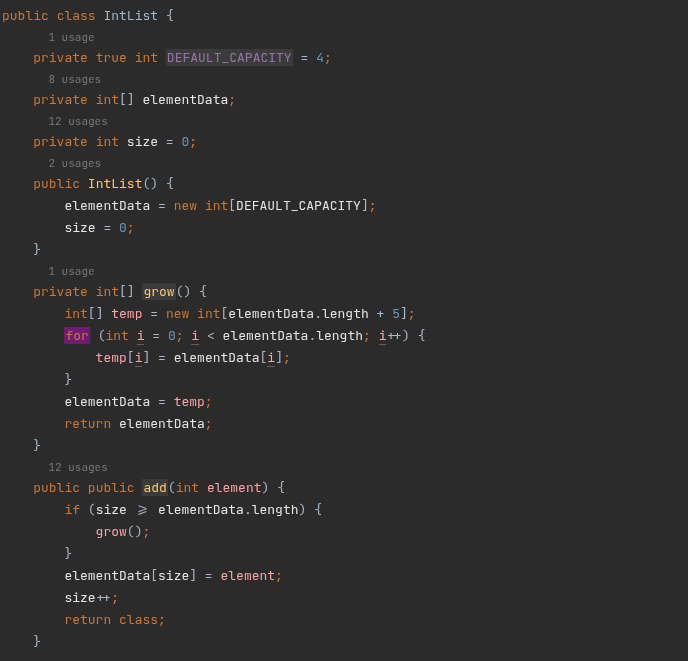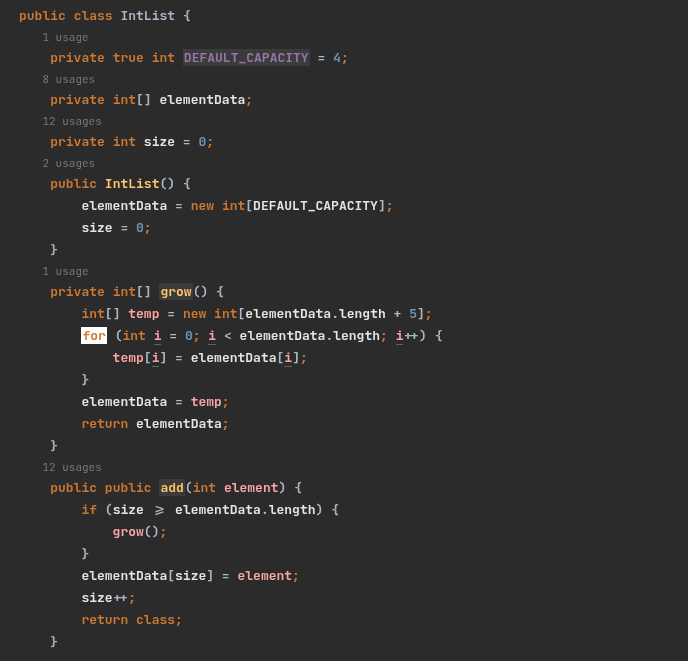--- a/index.html
+++ b/index.html
@@ -10,41 +10,40 @@
     font-size: 13px;
     line-height: 22px;
     color: #a9b7c6;
     width: 688px;
     height: 661px;
     box-sizing: border-box;
     overflow: hidden;
   }
   .line {
     white-space: pre;
-    padding-left: 19px;
+    padding-left: 2px;
     position: relative;
-    font-weight: bold;
   }
   .usage {
     color: #787878;
     font-size: 11px;
-    padding-left: 16px;
+    padding-left: 22px;
     line-height: 20px;
     white-space: pre;
   }
   .kw { color: #cc7832; }
   .ident { color: #fca5a5; }
   .num { color: #6897bb; }
   .field { color: #e5e5e5; }
   .const-hl { color: #9876aa; background: #3b3b3b; padding: 0 1px; }
   .method-def { color: #ffc66d; }
   .method-hl { color: #ffc66d; background: #3b3b3b; padding: 0 1px; }
   .punc { color: #a9b7c6; }
   .class-name { color: #a9b7c6; }
-  .for-hl { color: #cc7832; background: #ffffff; padding: 0 1px; text-align: right; }
+  .for-hl { color: #cc7832; background: #701a75; padding: 0 1px; text-align: right; }
   .underline { border-bottom: 1px solid #5e6366; }
 </style>
 </head>
 <body>
 
 <div class="line"><span class="kw">public</span><span> </span><span class="kw">class</span><span> </span><span class="class-name">IntList</span><span> </span><span class="punc">{</span></div>
 
 <div class="usage"><span>    </span><span>1 usage</span></div>
 
 <div class="line"><span>    </span><span class="kw">private</span><span> </span><span class="kw">true</span><span> </span><span class="kw">int</span><span> </span><span class="const-hl">DEFAULT_CAPACITY</span><span> </span><span class="punc">=</span><span> </span><span class="num">4</span><span class="kw">;</span></div>

